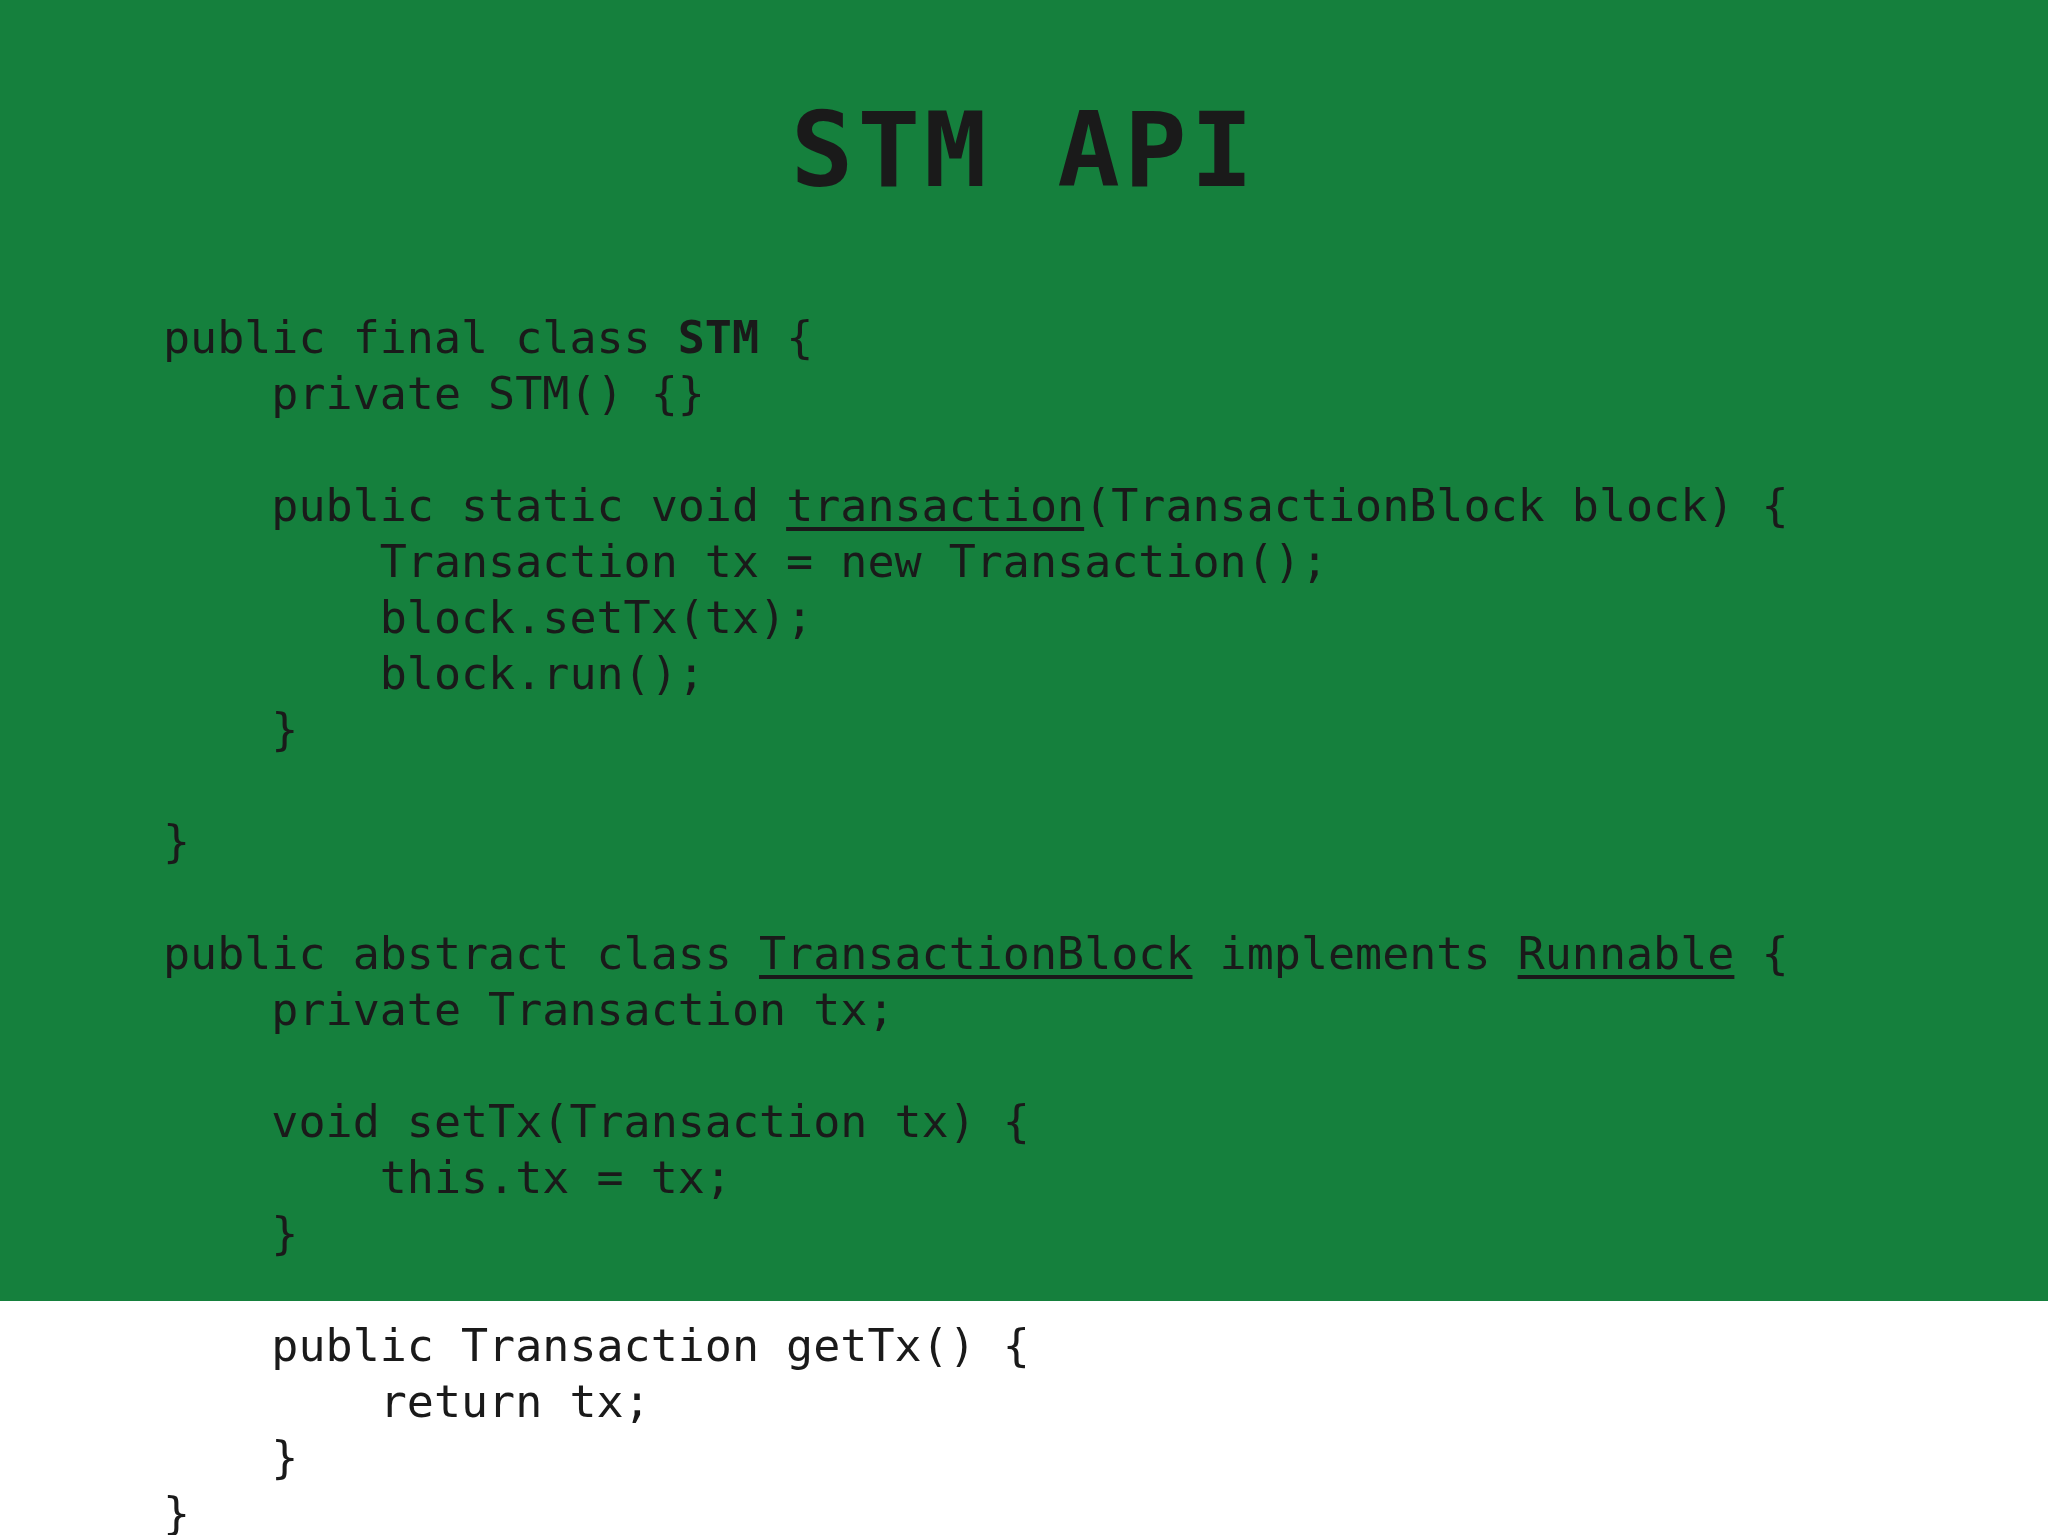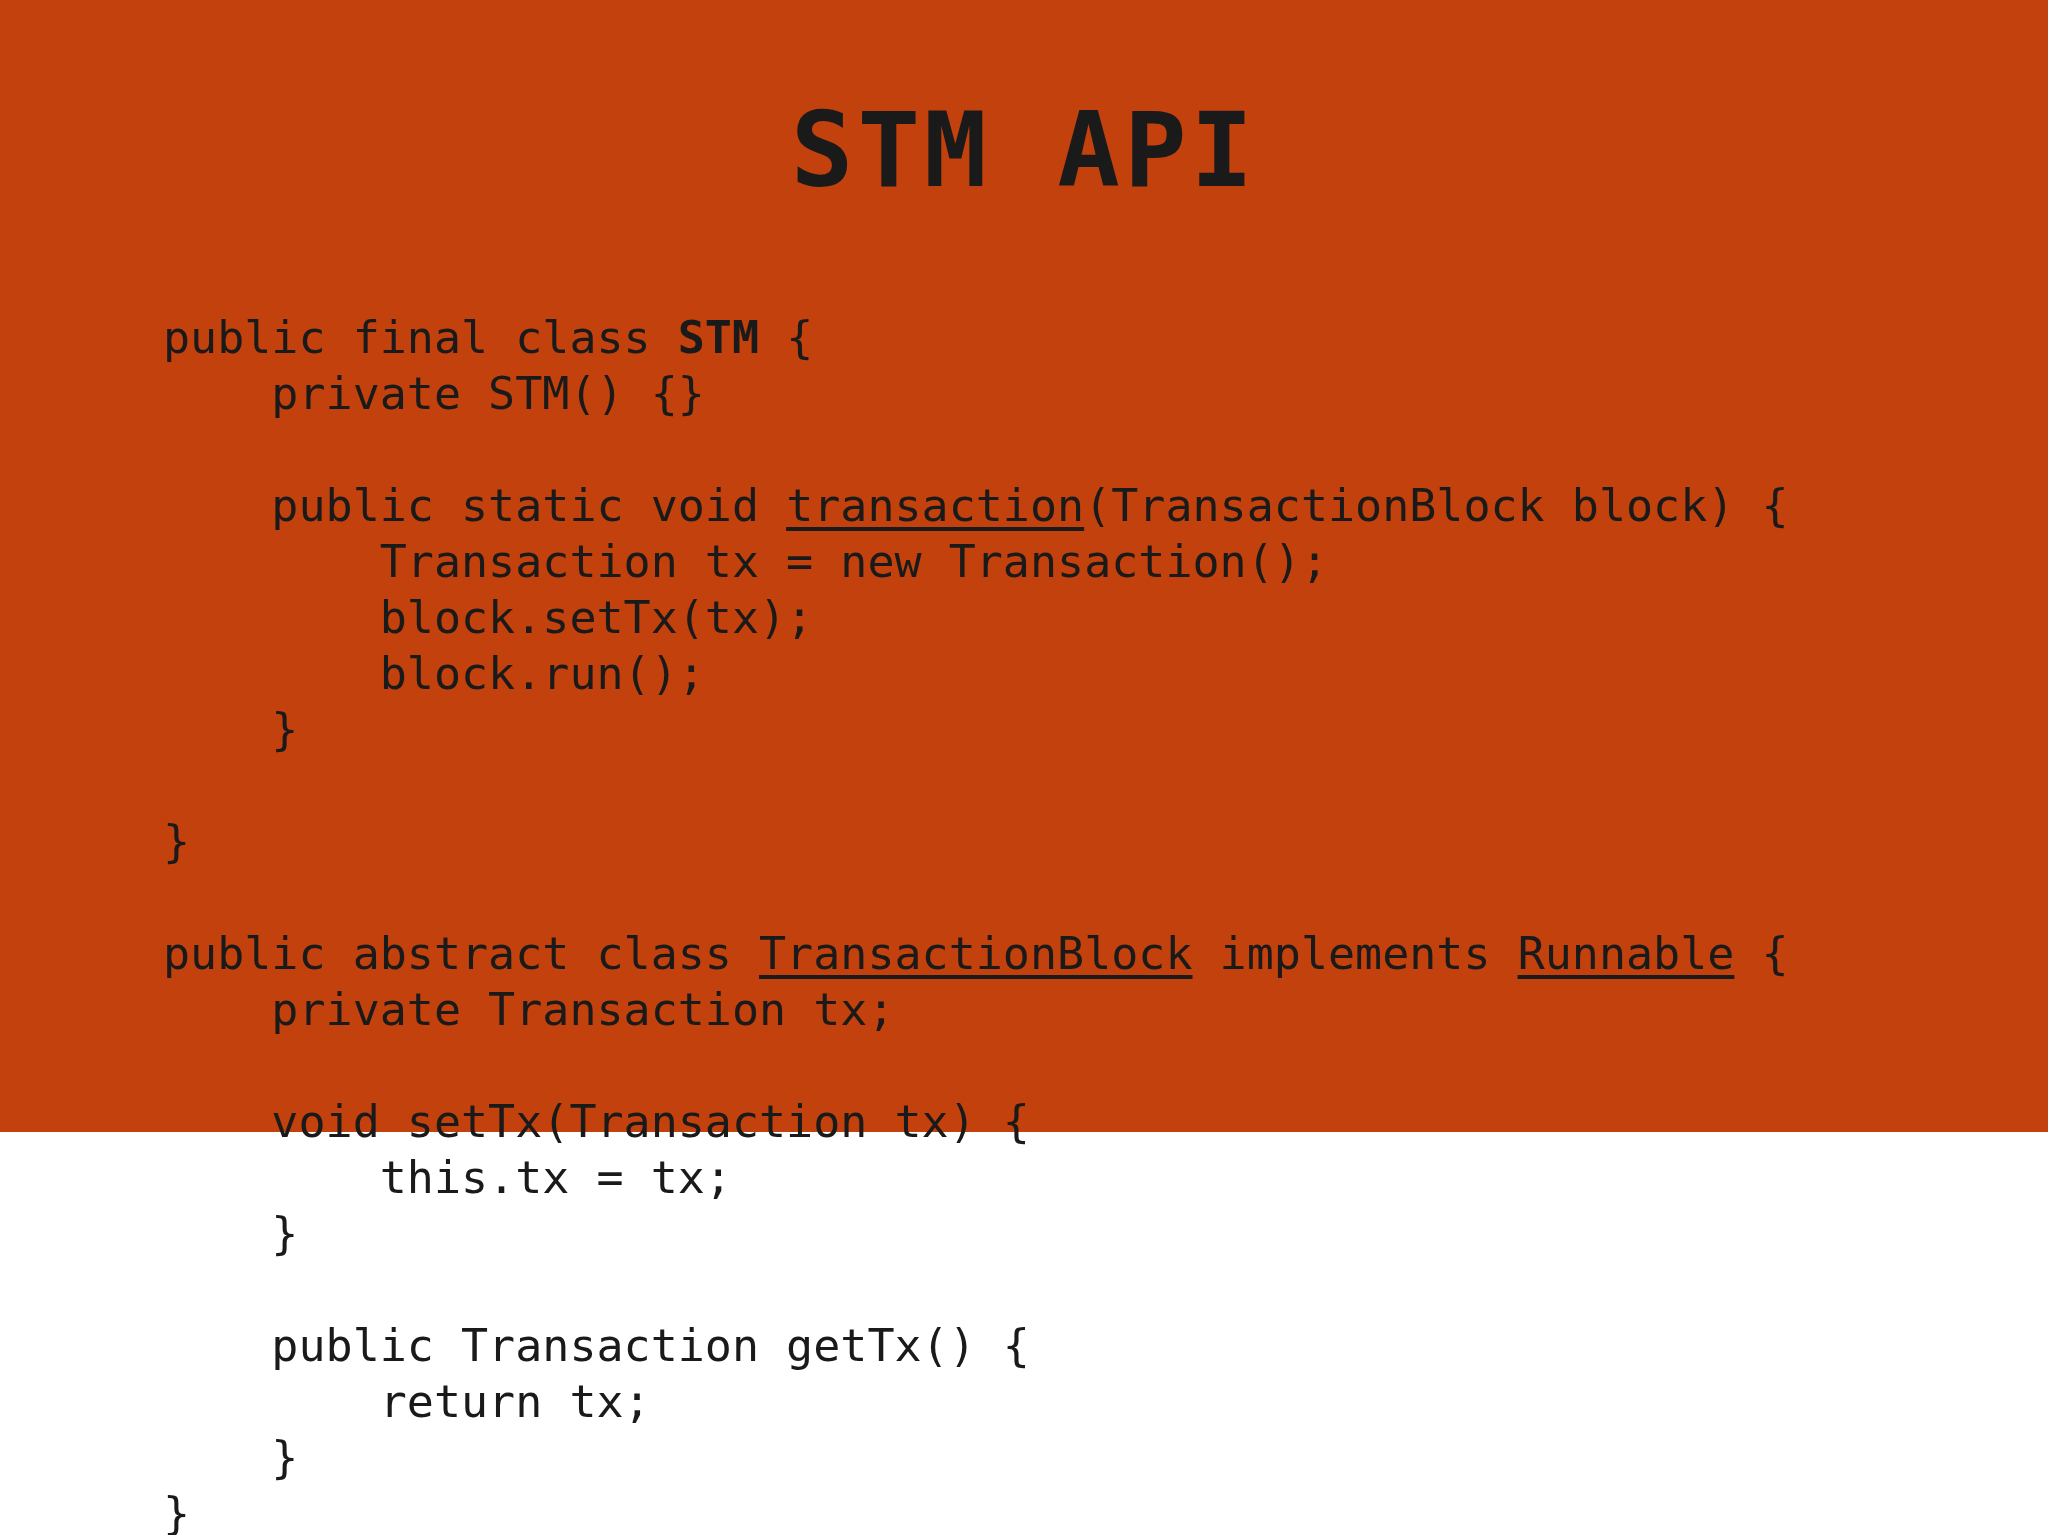--- a/index.html
+++ b/index.html
@@ -10,22 +10,22 @@
   body {
     width: 2048px;
     height: 1535px;
     overflow: hidden;
     font-family: "DejaVu Sans Mono", monospace;
     color: #1a1a1a;
   }
   .slide {
     position: relative;
     width: 2048px;
-    height: 1132px;
-    background: #c2410c;
+    height: 1301px;
+    background: #15803d;
     box-sizing: border-box;
   }
   .slide-title {
     position: absolute;
     top: 96px;
     left: 0;
     width: 2048px;
     text-align: center;
     font-family: "DejaVu Sans Mono", monospace;
     font-weight: bold;

